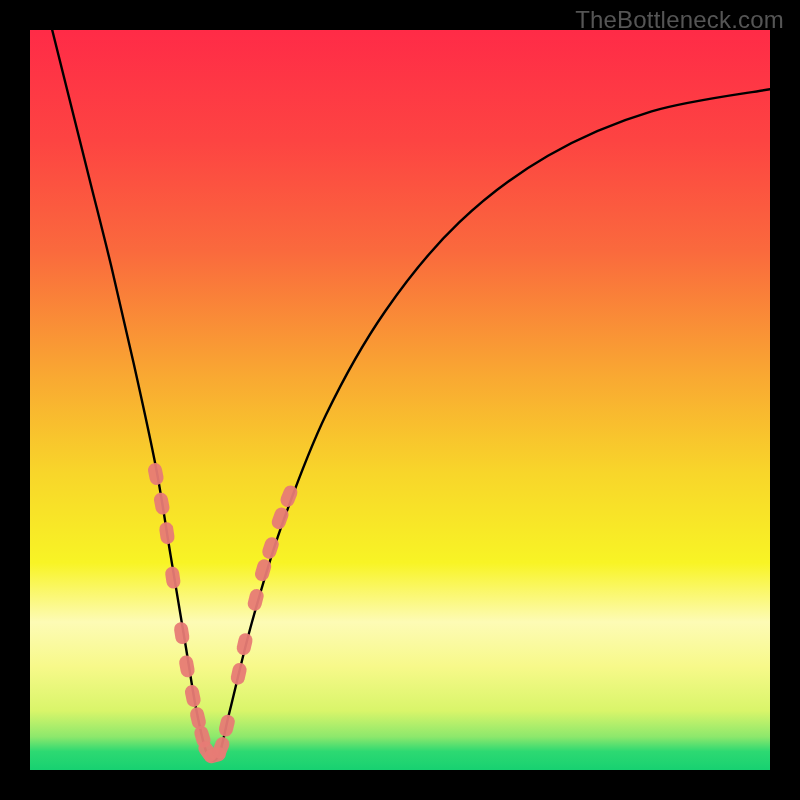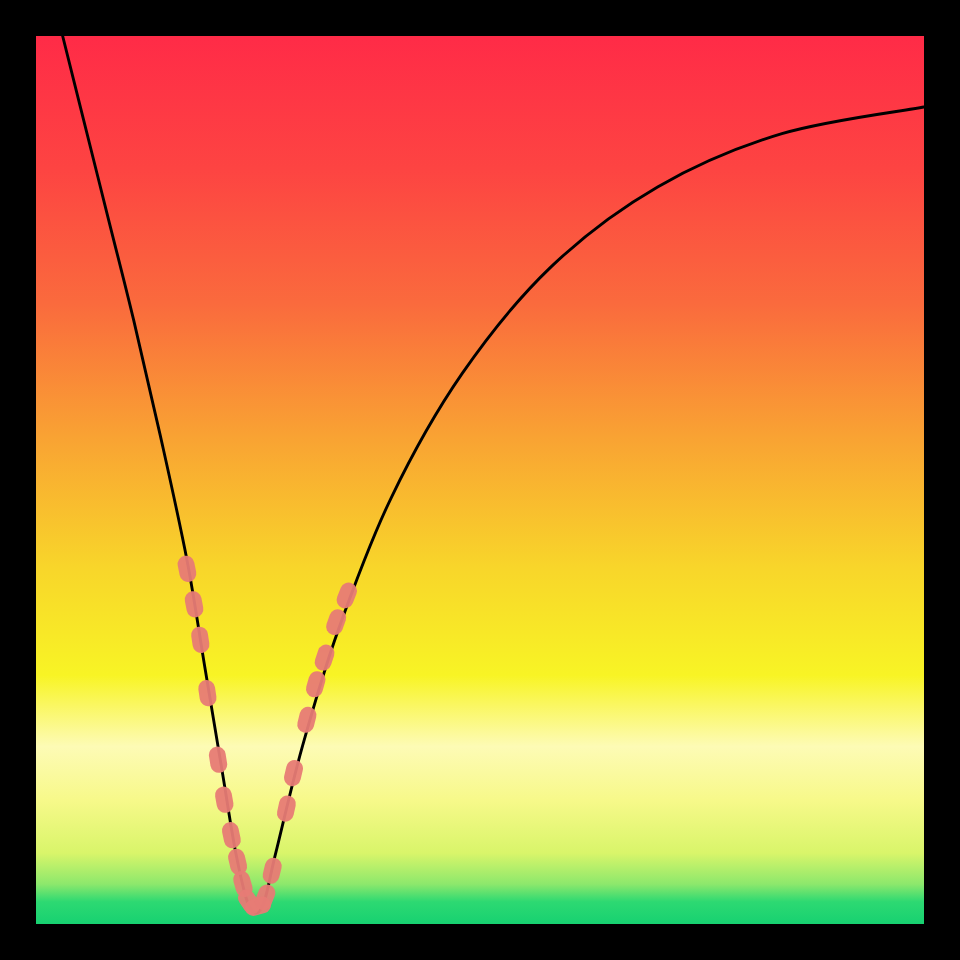--- a/index.html
+++ b/index.html
@@ -46,20 +46,21 @@
     font-size: 24px;
     font-weight: 500;
     letter-spacing: 0.2px;
     user-select: none;
   }
 </style>
 </head>
 <body>
 
 <div class="frame">
+  <div class="watermark">TheBottleneck.com</div>
   <div class="plot-area">
     <svg class="gradient" viewBox="0 0 740 740" preserveAspectRatio="none">
       <defs>
         <linearGradient id="bg-grad" x1="0" y1="0" x2="0" y2="1">
             <stop offset="0.00%" stop-color="#ff2b47"></stop>
             <stop offset="15.00%" stop-color="#fd4442"></stop>
             <stop offset="30.00%" stop-color="#fa6a3d"></stop>
             <stop offset="45.00%" stop-color="#f9a233"></stop>
             <stop offset="60.00%" stop-color="#f8d62a"></stop>
             <stop offset="72.00%" stop-color="#f8f425"></stop>

